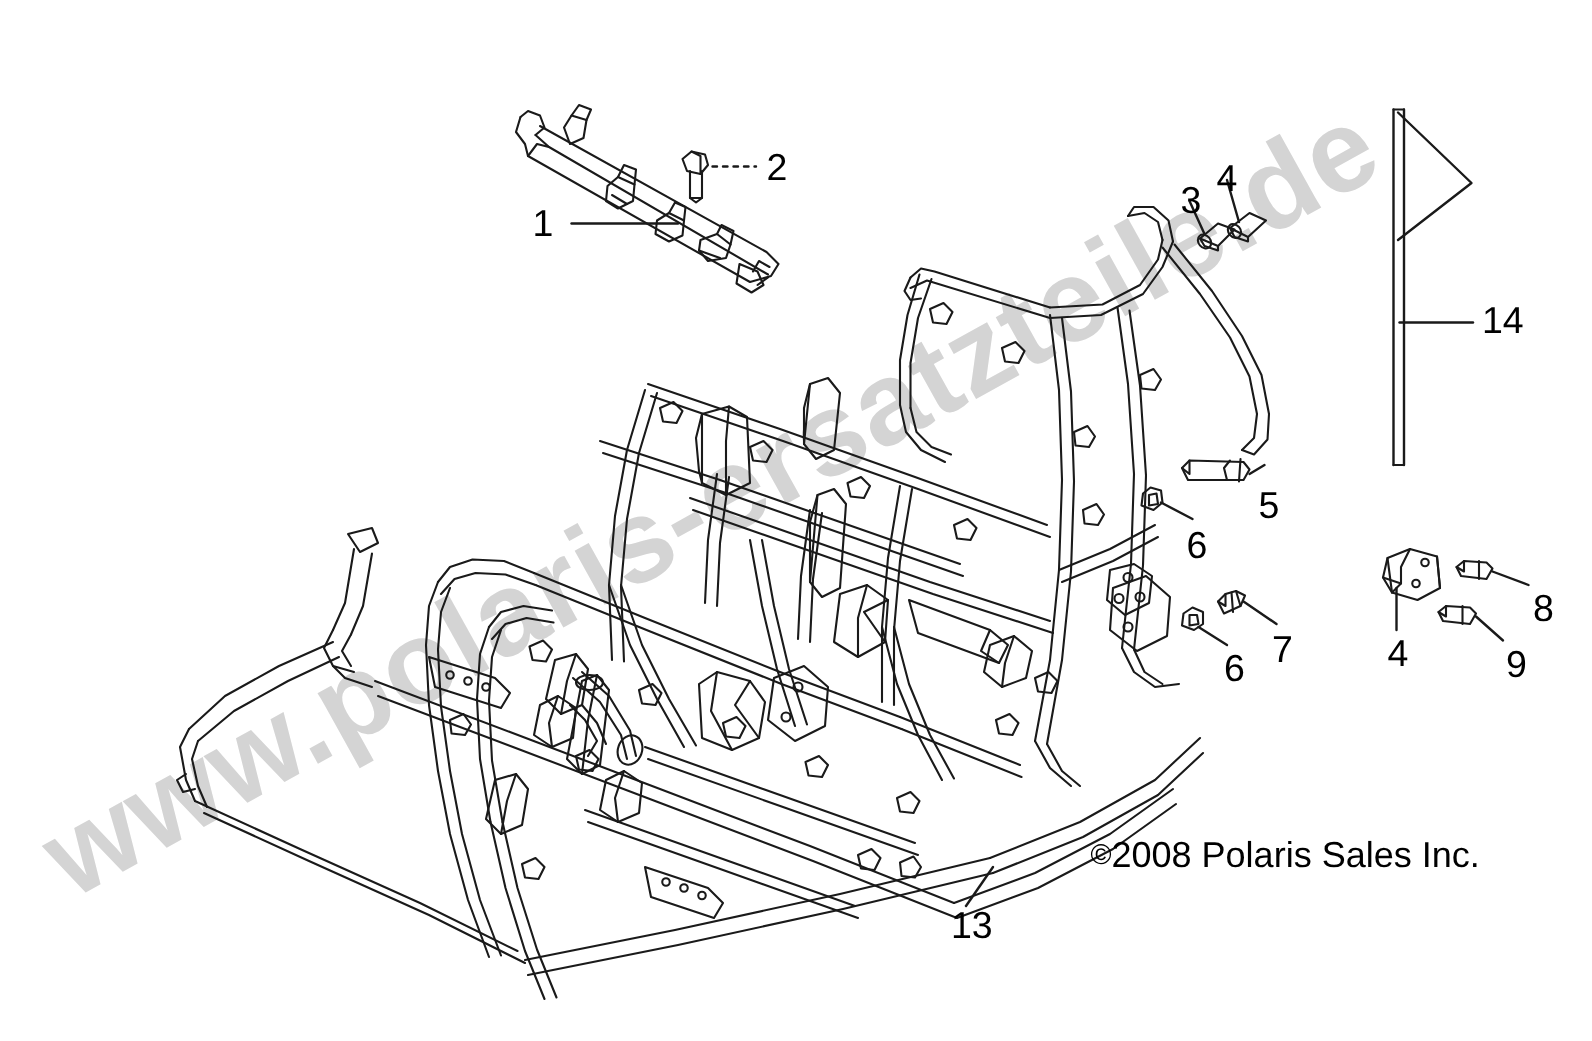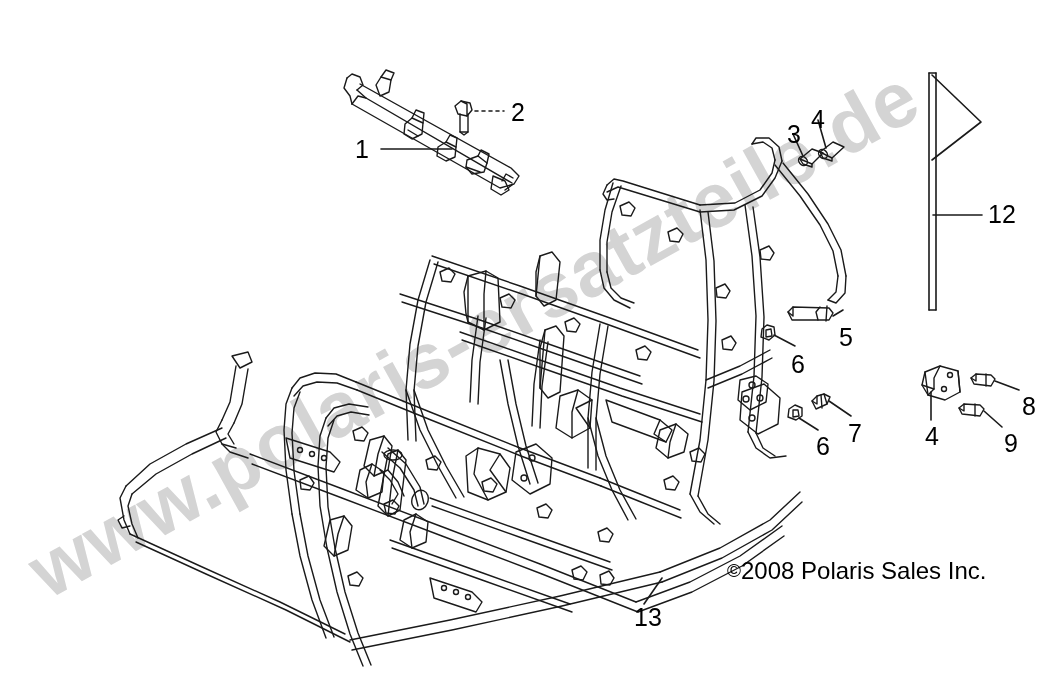--- a/index.html
+++ b/index.html
@@ -391,21 +391,21 @@
     <div class="callout" style="left:787px; top:122px;">3</div>
     <div class="callout" style="left:811px; top:107px;">4</div>
     <div class="callout" style="left:839px; top:325px;">5</div>
     <div class="callout" style="left:791px; top:352px;">6</div>
     <div class="callout" style="left:816px; top:434px;">6</div>
     <div class="callout" style="left:848px; top:421px;">7</div>
     <div class="callout" style="left:1022px; top:394px;">8</div>
     <div class="callout" style="left:1004px; top:431px;">9</div>
     <div class="callout" style="left:925px; top:424px;">4</div>
     <div class="callout" style="left:634px; top:605px;">13</div>
-    <div class="callout" style="left:988px; top:202px;">12</div>
+    <div class="callout" style="left:988px; top:202px;">14</div>
 
     <div class="copyright" style="left:727px; top:557px;">
       <span class="cmark">©</span><span>2008 Polaris Sales Inc.</span>
     </div>
 
   </div>
 
 </div>
 
 </body></html>

